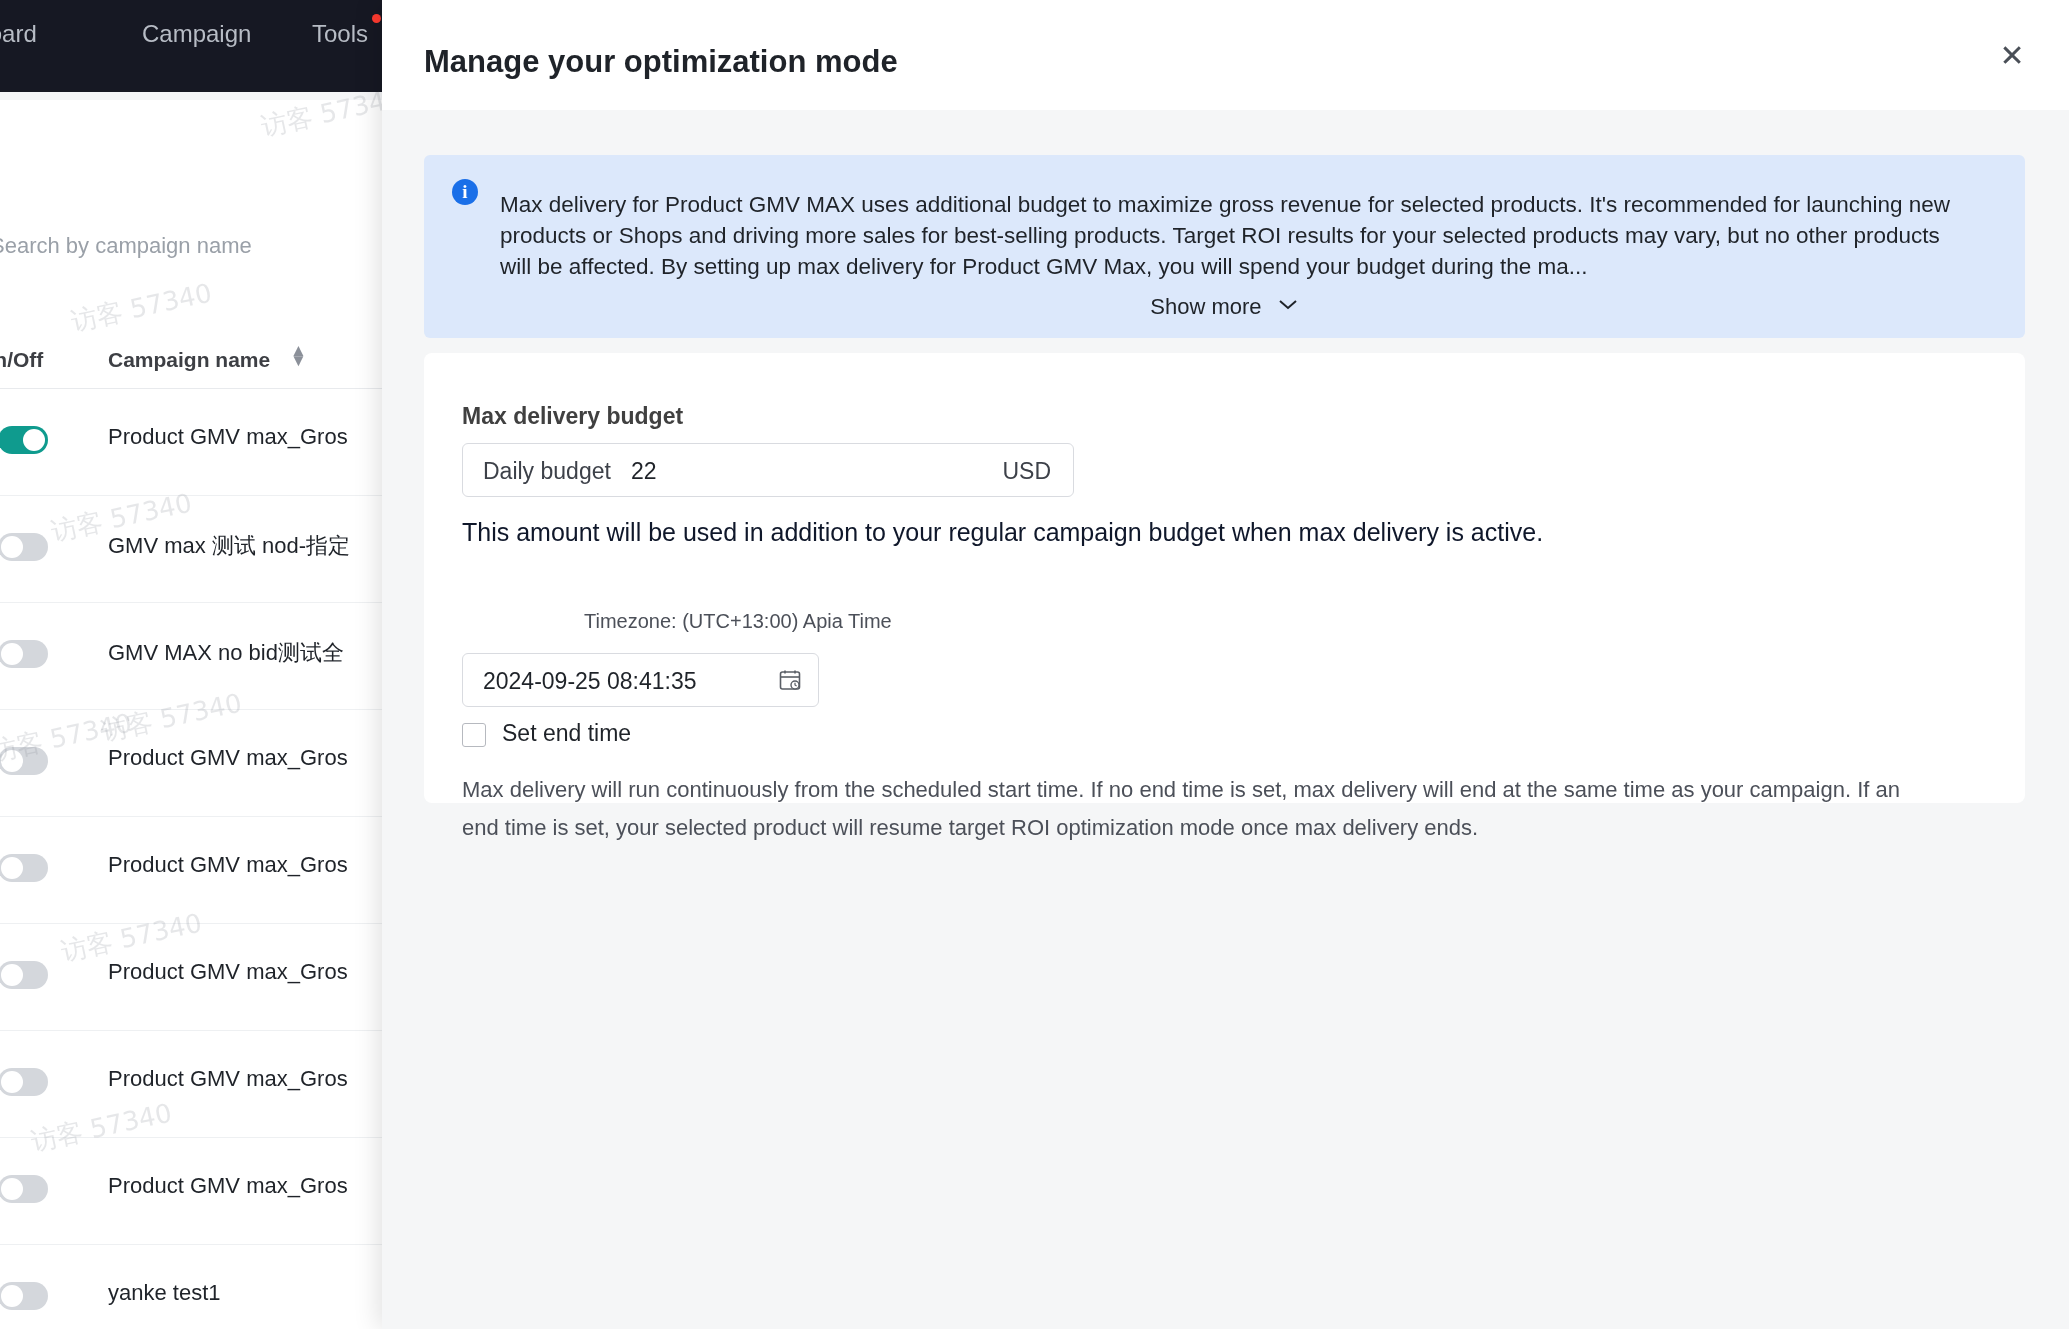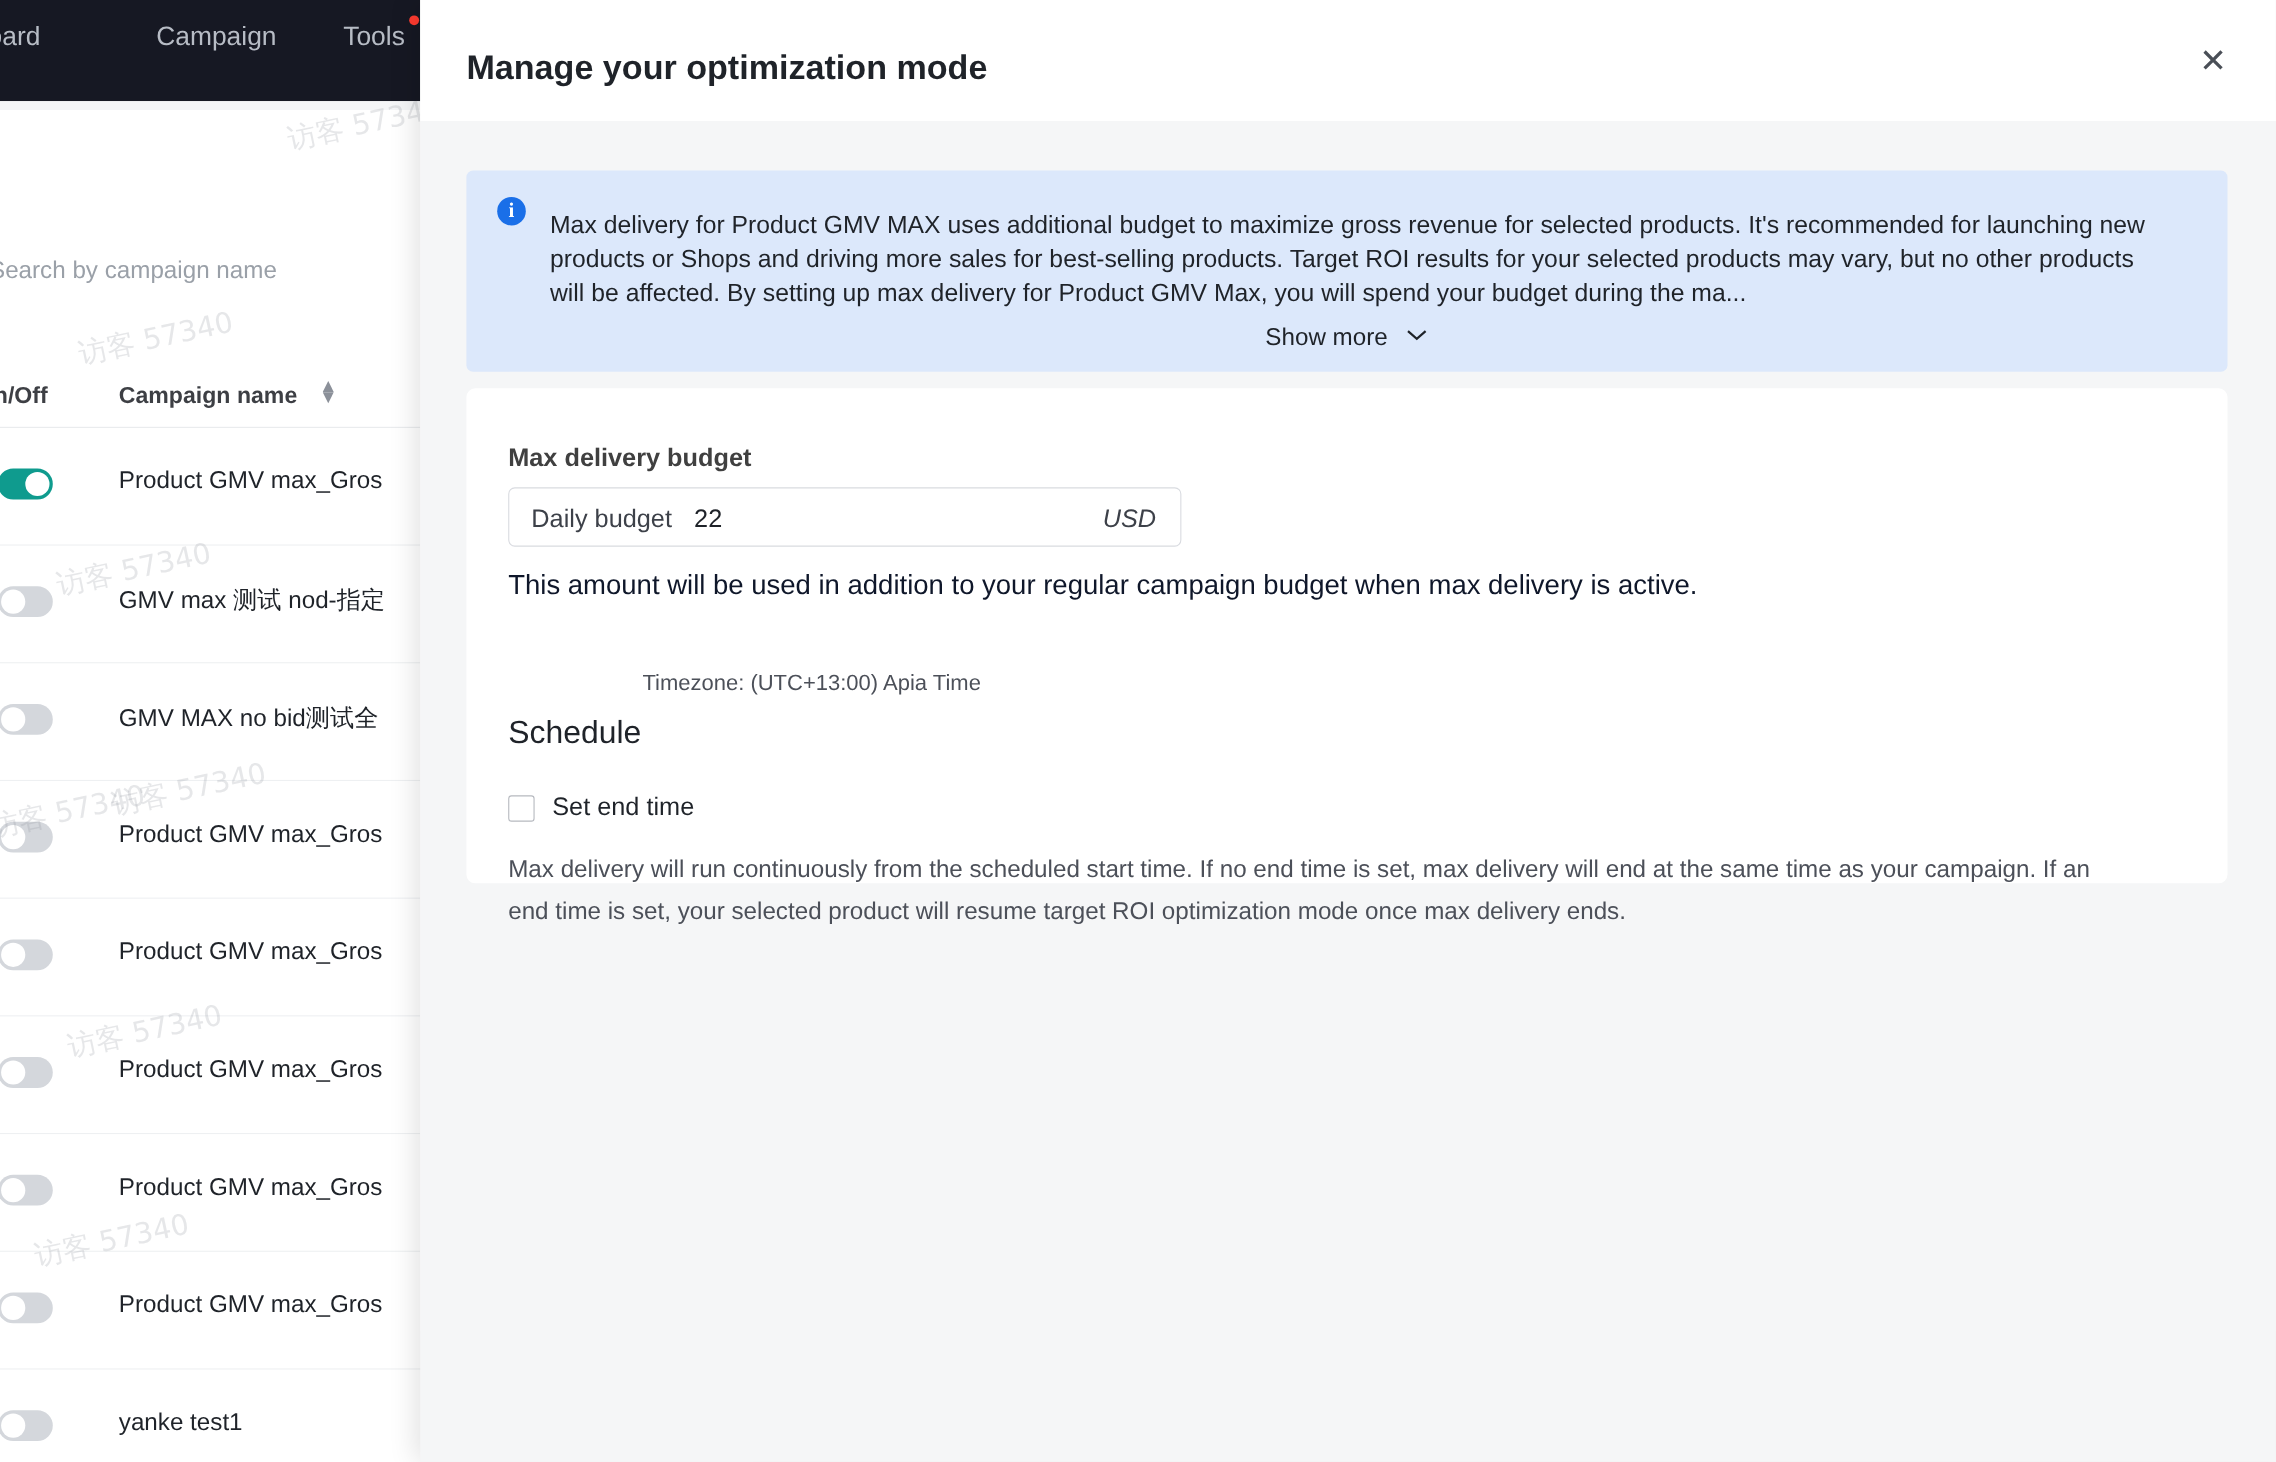--- a/index.html
+++ b/index.html
@@ -244,21 +244,20 @@
     position: absolute;
     left: 168px; top: 14px;
     font-size: 23px;
     color: #1f2329;
   }
   #budget-currency {
     position: absolute;
     right: 22px; top: 14px;
     font-size: 23px;
     color: #3d4149;
-    font-style: italic;
   }
   #budget-hint {
     position: absolute;
     left: 38px; top: 165px;
     font-size: 25px;
     color: #0f172a;
   }
 
   #schedule-label {
     position: absolute;
@@ -474,20 +473,32 @@
         <span id="budget-prefix">Daily budget</span>
         <span id="budget-value">22</span>
         <span id="budget-currency">USD</span>
       </div>
 
       <div id="budget-hint">This amount will be used in addition to your regular campaign budget when max delivery is active.</div>
 
       <div id="schedule-label">Schedule</div>
       <div id="schedule-tz">Timezone: (UTC+13:00) Apia Time</div>
 
+      <div id="date-input">
+        <span id="date-value">2024-09-25 08:41:35</span>
+        <span id="cal-icon">
+          <svg width="24" height="24" viewBox="0 0 24 24">
+            <rect x="2.5" y="4" width="19" height="17" rx="2" fill="none" stroke="#5a5f66" stroke-width="1.6"></rect>
+            <path d="M2.5 9 H21.5" stroke="#5a5f66" stroke-width="1.6"></path>
+            <path d="M7 2.5 V5.5 M17 2.5 V5.5" stroke="#5a5f66" stroke-width="1.6"></path>
+            <circle cx="17" cy="17" r="4" fill="#ffffff" stroke="#5a5f66" stroke-width="1.4"></circle>
+            <path d="M17 14.8 V17 L18.6 18" stroke="#5a5f66" stroke-width="1.2" fill="none"></path>
+          </svg>
+        </span>
+      </div>
 
       <div id="endtime-row">
         <span id="endtime-box"></span>
         <span id="endtime-label">Set end time</span>
       </div>
 
       <div id="schedule-hint">Max delivery will run continuously from the scheduled start time. If no end time is set, max delivery will end at the same time as your campaign. If an end time is set, your selected product will resume target ROI optimization mode once max delivery ends.</div>
     </div>
   </div>
 

